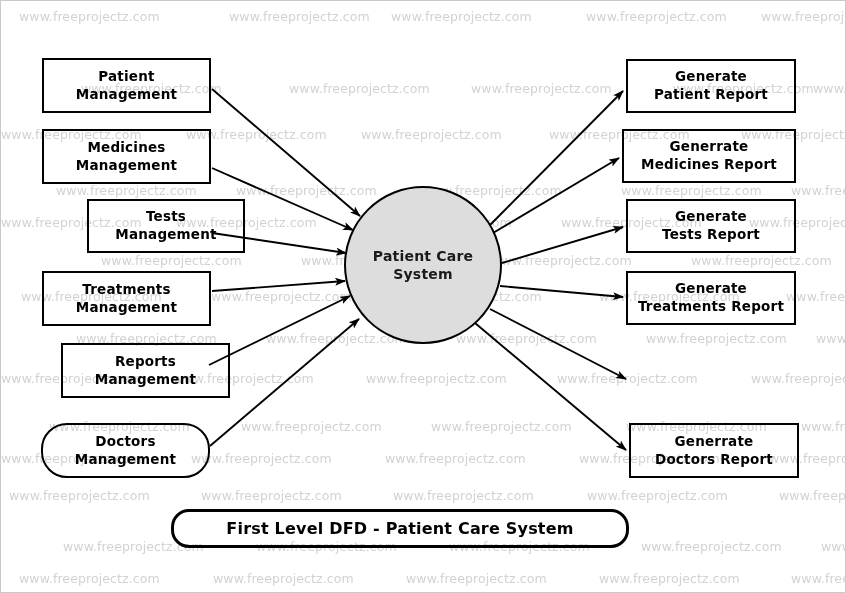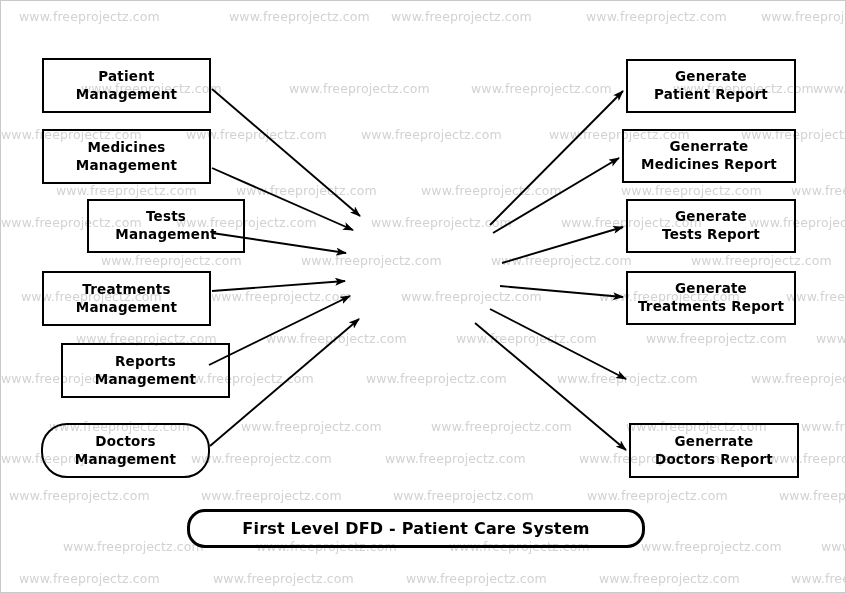--- a/index.html
+++ b/index.html
@@ -239,20 +239,24 @@
     </div>
     <div class="entity-box" style="left: 38px; top: 342px; width: 169px; height: 55px; margin-left: 22px;">
       <span class="entity-label">Reports
 Management</span>
     </div>
     <div class="entity-box" style="left: 40px; top: 422px; width: 169px; height: 55px; border-radius: 26px;">
       <span class="entity-label">Doctors
 Management</span>
     </div>
 
+    <div class="process-circle" style="left: 343px; top: 185px; width: 158px; height: 158px; background: rgb(221, 221, 221);">
+      <span class="process-label">Patient Care
+System</span>
+    </div>
 
     <div class="entity-box" style="left: 625px; top: 58px; width: 170px; height: 54px;">
       <span class="entity-label">Generate
 Patient Report</span>
     </div>
     <div class="entity-box" style="left: 621px; top: 128px; width: 174px; height: 54px;">
       <span class="entity-label">Generrate
 Medicines Report</span>
     </div>
     <div class="entity-box" style="left: 625px; top: 198px; width: 170px; height: 54px;">
@@ -261,18 +265,18 @@
     </div>
     <div class="entity-box" style="left: 625px; top: 270px; width: 170px; height: 54px;">
       <span class="entity-label">Generate
 Treatments Report</span>
     </div>
     <div class="entity-box" style="left: 628px; top: 422px; width: 170px; height: 55px;">
       <span class="entity-label">Generrate
 Doctors Report</span>
     </div>
 
-    <div class="caption-box" style="left: 186px; top: 508px; width: 458px; height: 39px; border-radius: 18px;">
+    <div class="caption-box" style="left: 170px; top: 508px; width: 458px; height: 39px; border-radius: 18px;">
       <span class="caption-label">First Level DFD - Patient Care System</span>
     </div>
 
   </div>
 </div>
 
 </body></html>

